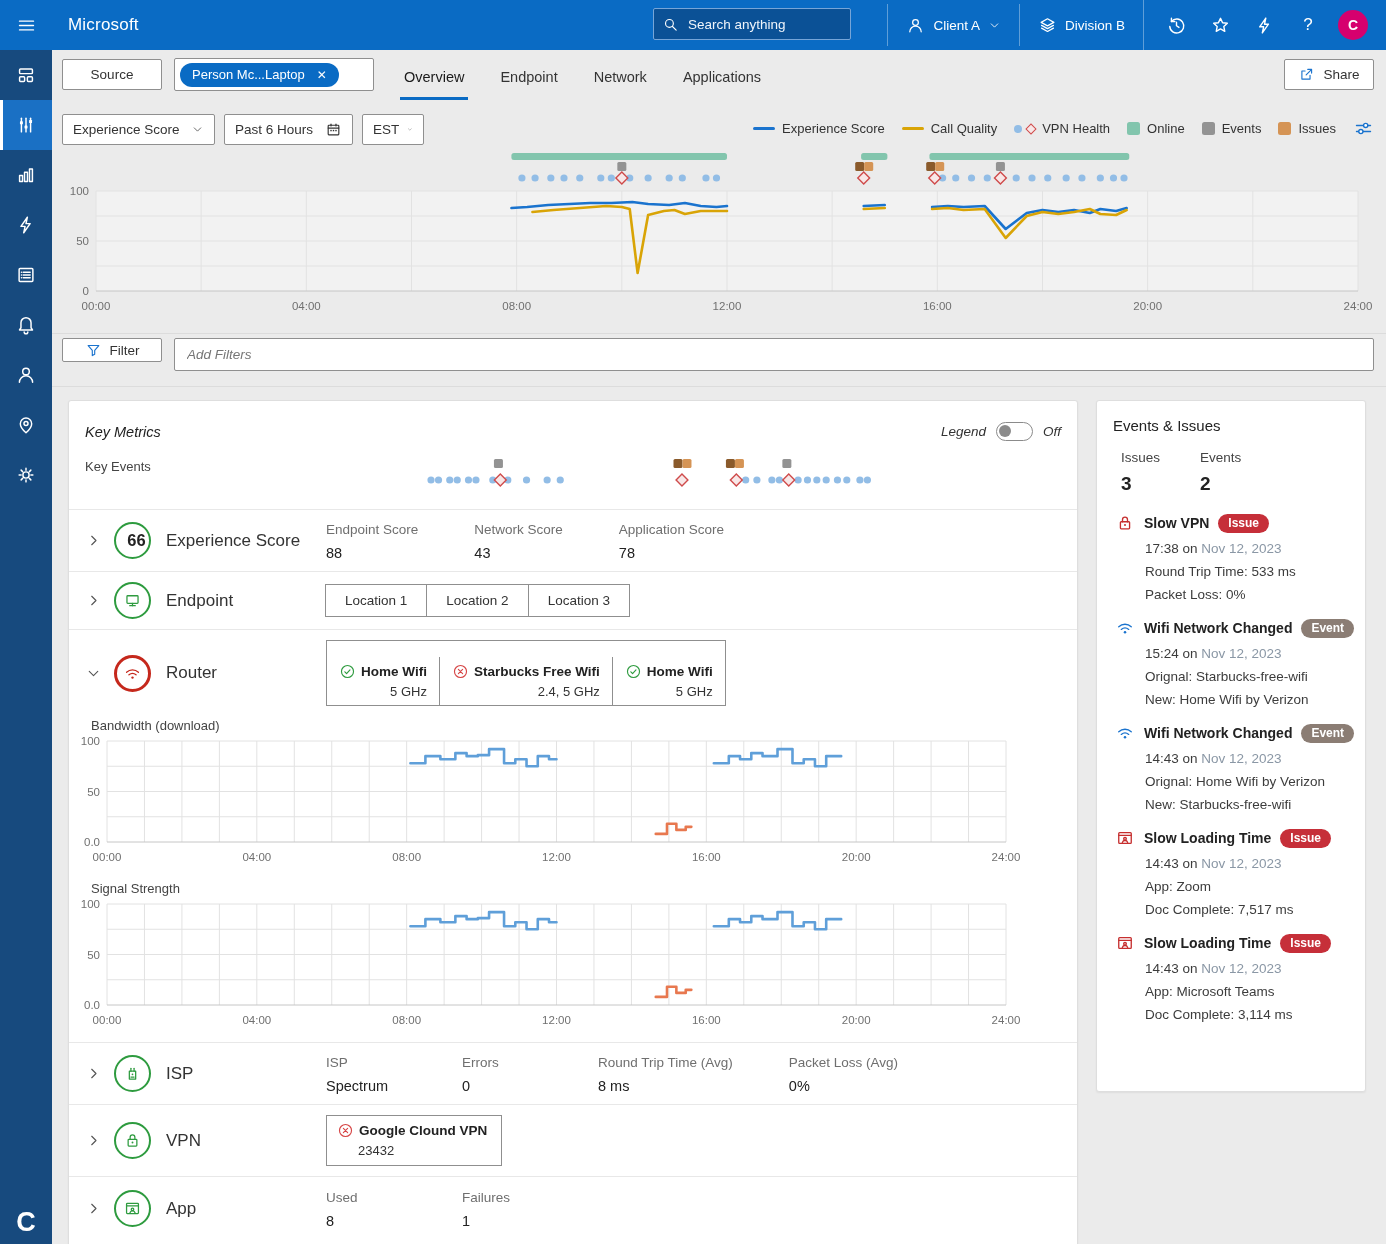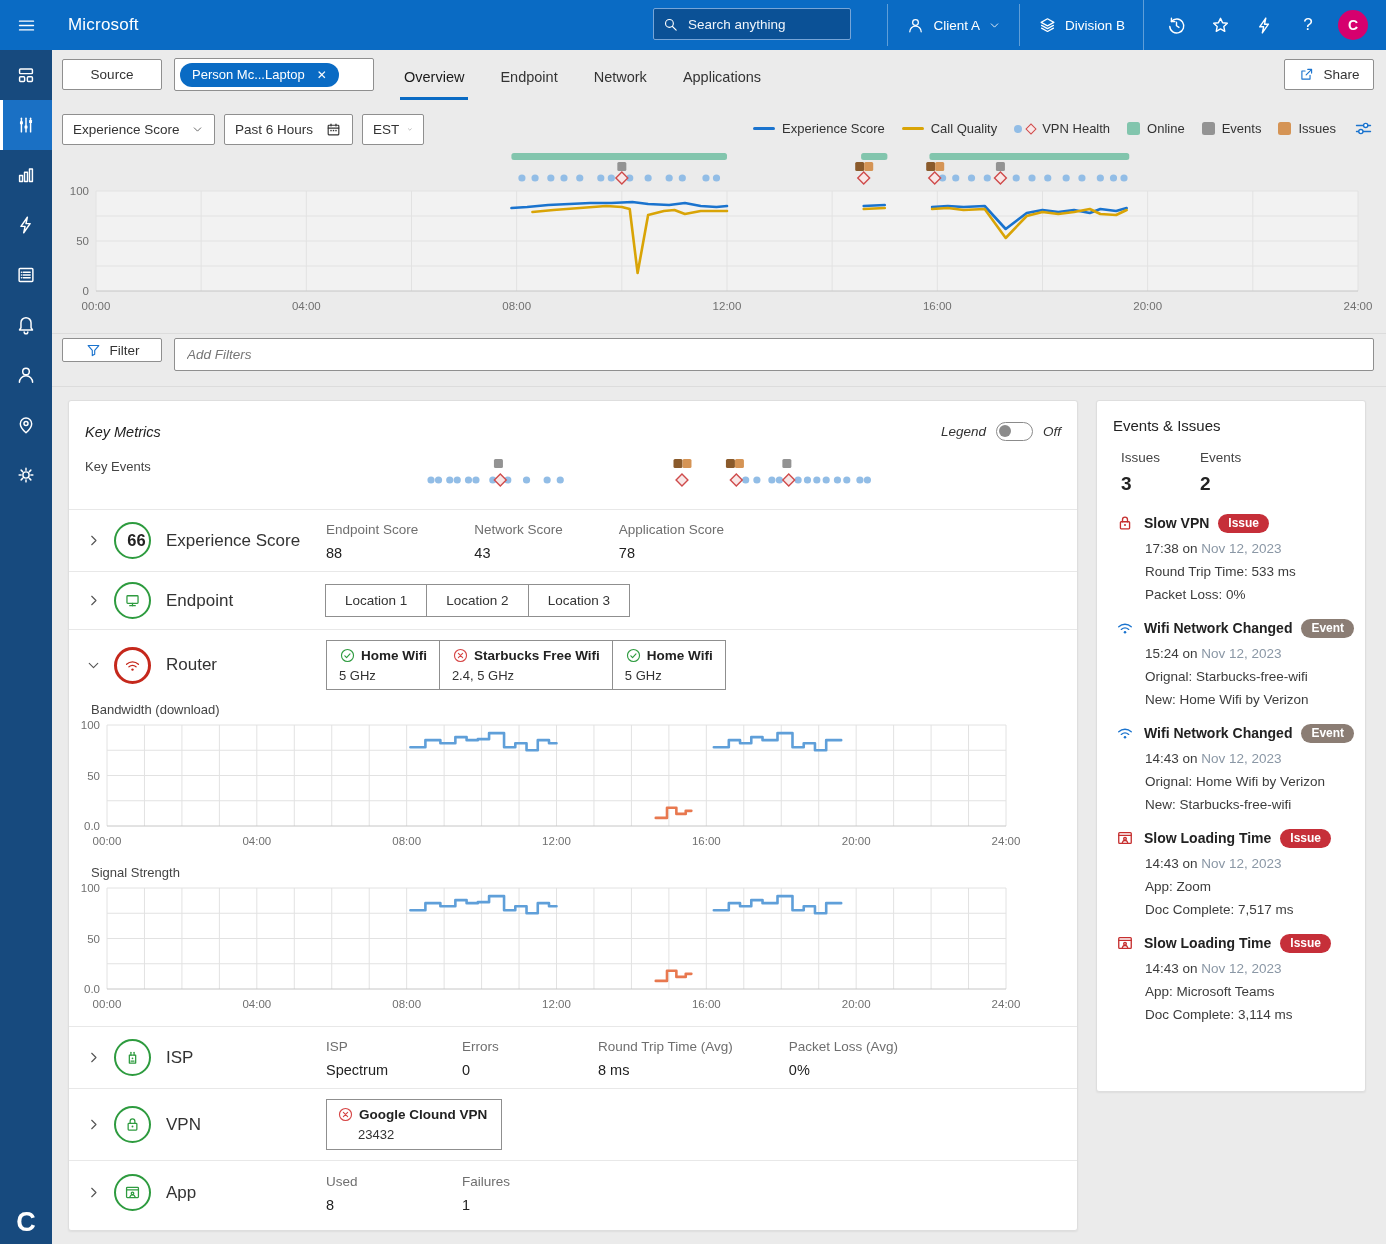--- a/index.html
+++ b/index.html
@@ -78,21 +78,21 @@
   .ring.red{border:3.5px solid #c5281c;color:#c5281c;}
   .ring .score{font-size:16.5px;font-weight:bold;color:#222;margin-left:8px;}
   .row-label{font-size:17px;color:#333;margin-left:15px;width:160px;flex:none;}
   .stats{display:flex;}
   .stat{margin-right:56px;min-width:80px;}
   .stat .lbl{font-size:13.5px;color:#6f6f6f;}
   .stat .val{font-size:14.5px;color:#222;margin-top:7px;}
   .seg-group{display:inline-flex;}
   .seg-btn{border:1px solid #8f8f8f;background:#fff;padding:8px 19px;font-size:13.5px;color:#333;margin-left:-1px;cursor:pointer;font-family:inherit;}
   .wifi-group{display:inline-flex;border:1px solid #8f8f8f;background:#fff;}
-  .wifi-cell{padding:6px 12px;border-left:1px solid #8f8f8f;text-align:left;}
+  .wifi-cell{padding:6px 12px;border-left:1px solid #8f8f8f;text-align:right;margin-top:16px;}
   .wifi-cell:first-child{border-left:none;}
   .wifi-top{display:flex;align-items:center;gap:5px;font-size:13.5px;font-weight:bold;color:#222;}
   .wifi-band{font-size:13px;color:#333;margin-top:4px;}
   .ok{color:#2e9b3f;} .bad{color:#d64545;}
   .vpn-box{display:inline-block;border:1px solid #8f8f8f;background:#fff;padding:6px 14px 7px 10px;}
   .chart-block{padding:0 10px 2px 6px;}
   .chart-title{font-size:13px;color:#444;margin:2px 0 0 16px;}
   .tick{fill:#707070;font-size:11.5px;font-family:"Liberation Sans",sans-serif;}
   
   .ev-title{font-size:15px;color:#222;padding:2px 2px 14px 2px;}

